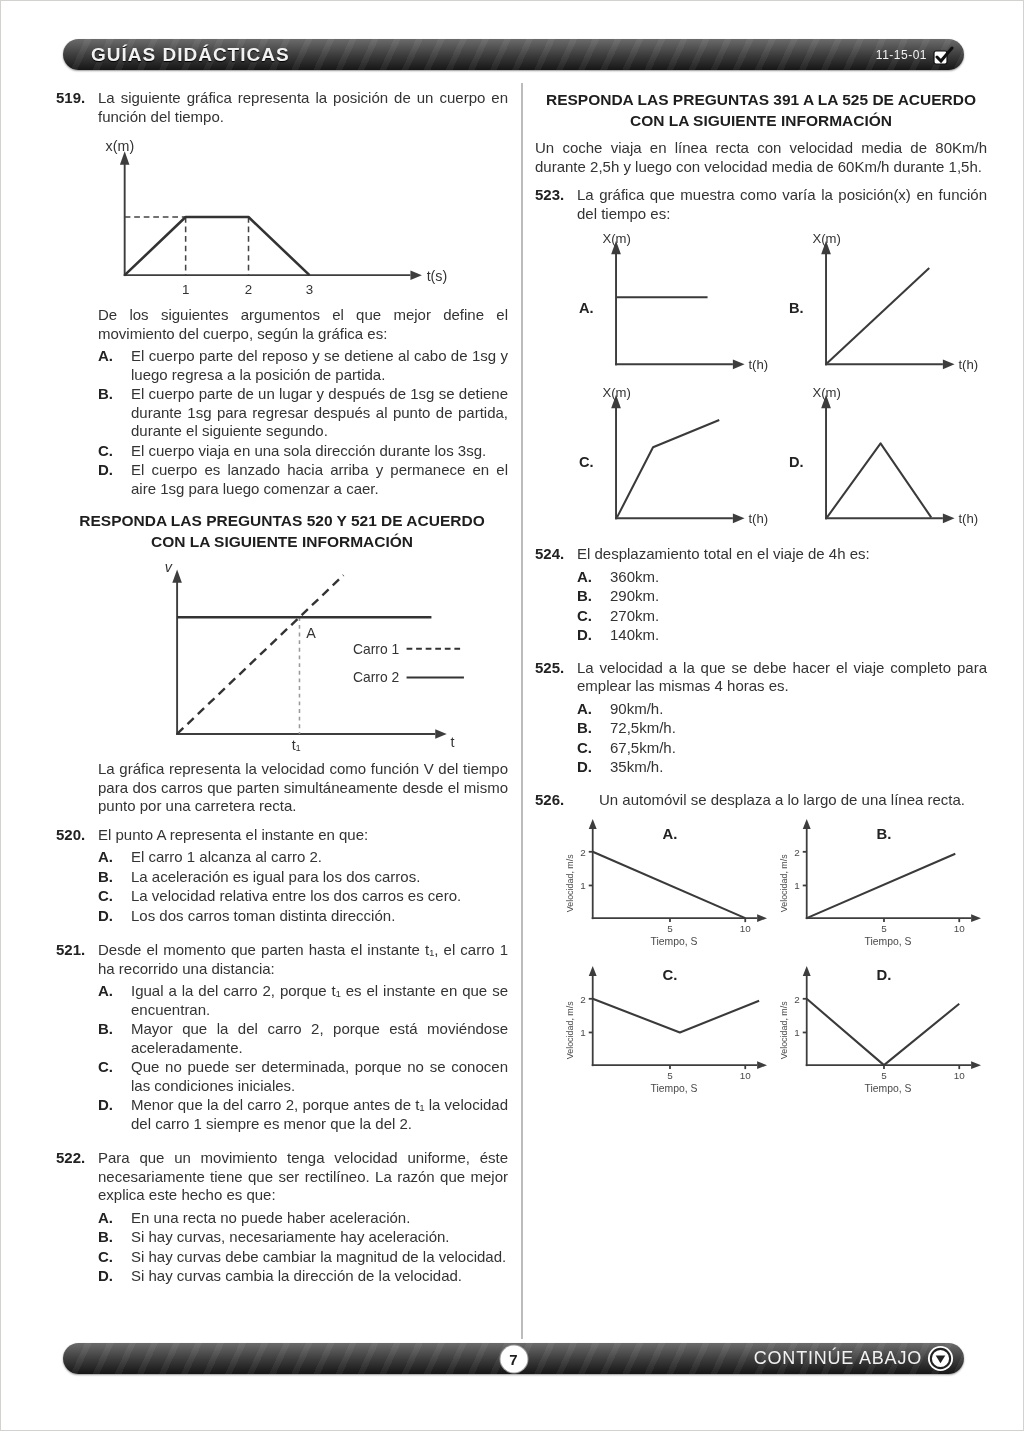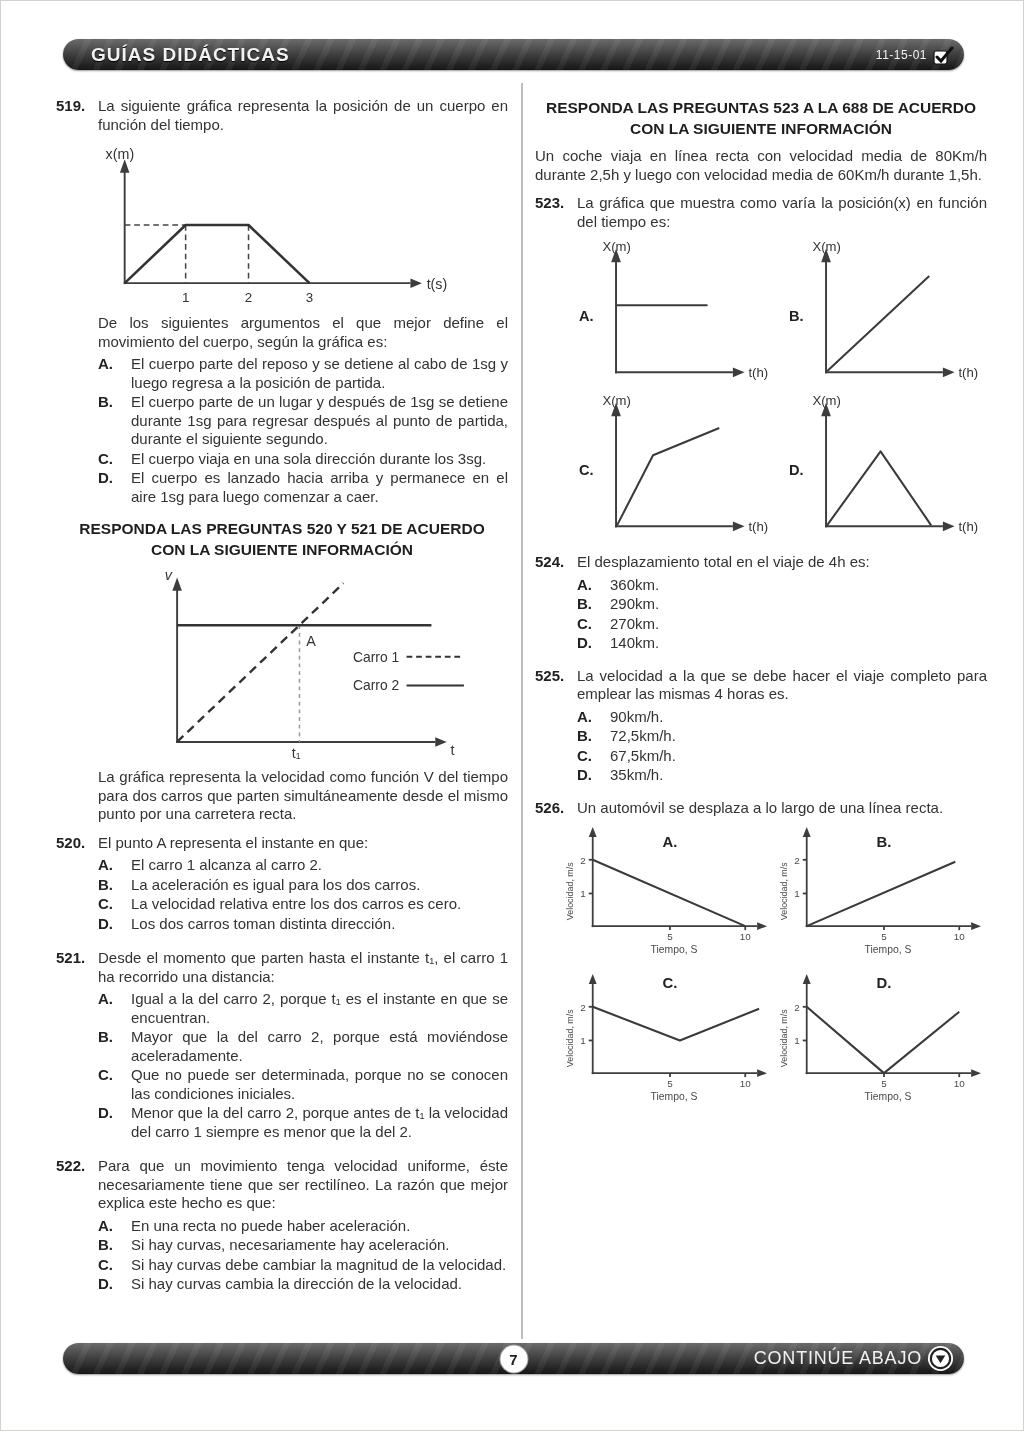--- a/index.html
+++ b/index.html
@@ -22,21 +22,21 @@
   .bar-right { margin-left:auto; display:flex; align-items:center; gap:5px; padding-right:10px; }
   .bar-code  { font-weight:400; font-size:12px; letter-spacing:.5px; }
   .footer-label { font-weight:400; font-size:18px; letter-spacing:.8px; }
   .page-circle { position:absolute; left:50%; top:50%; transform:translate(-50%,-50%);
                  width:27px; height:27px; border-radius:50%; background:#fff;
                  display:flex; align-items:center; justify-content:center;
                  color:#1d1d1d; font-weight:700; font-size:15px; box-shadow:0 0 0 1px #9a9a9a; }
 
   
   .divider { position:absolute; left:520px; top:82px; width:2px; height:1256px; background:#bcbcbc; }
-  .col { position:absolute; top:88px; width:452px; color:#333; }
+  .col { position:absolute; top:80px; width:452px; color:#333; }
   .col.left  { left:55px; }
   .col.right { left:534px; }
 
   .p   { font-size:15px; line-height:18.5px; text-align:justify; color:#333; }
   .q   { display:flex; }
   .qn  { width:42px; flex:none; font-weight:700; font-size:15px; line-height:18.5px; color:#222; }
   .qb  { flex:1; }
   .opts { margin-left:42px; margin-top:4px; }
   .opt { display:flex; margin-top:1px; }
   .ol  { width:33px; flex:none; font-weight:700; font-size:15px; line-height:18.5px; color:#222; }
@@ -224,21 +224,21 @@
       <div class="opt">
         <span class="ol">D.</span>
         <span class="ot">Si hay curvas cambia la dirección de la velocidad.</span>
       </div>
     </div>
   </div>
 
   <div class="col right">
 
     <div class="sechead mt8">
-      <div>RESPONDA LAS PREGUNTAS 523  A LA 688 DE ACUERDO</div>
+      <div>RESPONDA LAS PREGUNTAS 391  A LA 525 DE ACUERDO</div>
       <div>CON LA SIGUIENTE INFORMACIÓN</div>
     </div>
 
     <div class="p mt8">Un coche viaja en línea recta con velocidad media de 80Km/h durante 2,5h y luego con velocidad media de 60Km/h durante 1,5h.</div>
 
     <div class="q mt10">
       <span class="qn">523.</span>
       <div class="qb p">La gráfica que muestra como varía la posición(x) en función del tiempo es:</div>
     </div>
 
@@ -330,21 +330,21 @@
       </div>
       <div class="opt">
         <span class="ol">D.</span>
         <span class="ot">35km/h.</span>
       </div>
     </div>
 
     <div class="q mt14">
       <span class="qn">526.</span>
       <div class="qb">
-        <div class="p" style="text-align:left">Un automóvil se desplaza a lo largo de una línea recta.</div>
+        <div class="p" style="text-align:center">Un automóvil se desplaza a lo largo de una línea recta.</div>
       </div>
     </div>
 
     <div class="grid526">
       <svg width="208" height="135" viewBox="0 0 210 136">
         <text x="108" y="24" class="glabel mid">A.</text>
         <polygon class="arw" points="30,4 26,14 34,14"></polygon>
         <line class="axis2" x1="30" y1="12" x2="30" y2="105"></line>
         <line class="axis2" x1="29" y1="104" x2="196" y2="104"></line>
         <polygon class="arw" points="206,104 196,100 196,108"></polygon>

